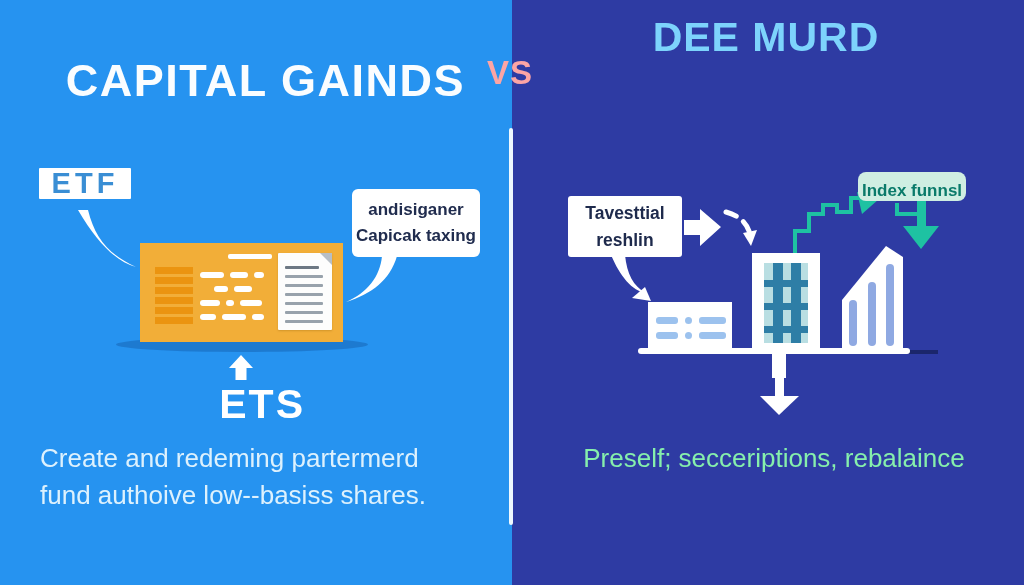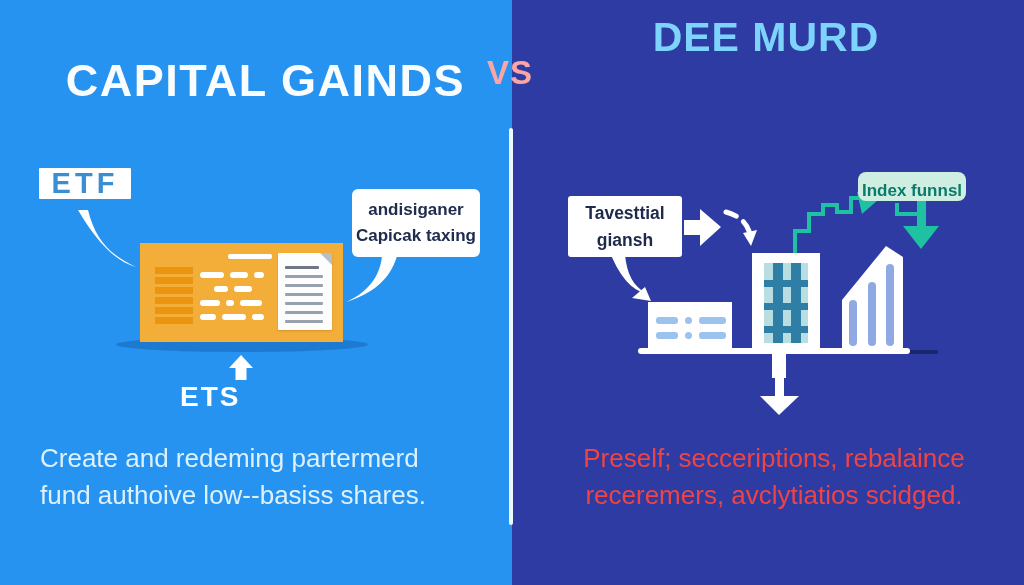--- a/index.html
+++ b/index.html
@@ -50,22 +50,22 @@
   }
   .doc-corner{
     position:absolute;right:0;top:0;width:0;height:0;
     border-left:12px solid transparent;border-top:12px solid #b7bec6;
   }
   .doc-lines{position:absolute;left:7px;top:13px;display:flex;flex-direction:column;gap:6px;}
   .doc-line{width:38px;height:3px;background:#98a2ac;border-radius:1px;}
   .doc-line.first{background:#6d7884;width:34px;}
 
   .ets-label{
-    position:absolute;left:180px;top:381px;width:125px;text-align:left;
-    font-size:28px;font-weight:800;color:#ffffff;letter-spacing:2px;
+    position:absolute;left:180px;top:381px;width:125px;text-align:right;
+    font-size:41px;font-weight:800;color:#ffffff;letter-spacing:2px;
   }
   .desc-left{
     position:absolute;left:40px;top:440px;width:410px;text-align:left;
     font-size:26px;font-weight:500;color:#ddf1fd;line-height:1.42;white-space:nowrap;
   }
 
   .speech-right{
     position:absolute;left:352px;top:189px;width:128px;height:68px;background:#ffffff;border-radius:6px;
     display:flex;flex-direction:column;align-items:center;justify-content:center;
     font-size:17px;font-weight:600;color:#202c4e;line-height:1.55;z-index:3;text-align:center;
@@ -88,21 +88,21 @@
   .b1-dot{width:7px;height:7px;background:#9cc2ee;border-radius:50%;}
   .building2{position:absolute;left:752px;top:253px;width:68px;height:99px;background:#ffffff;z-index:2;}
   .window{position:absolute;left:12px;top:10px;width:44px;height:80px;background:#b9dee2;overflow:hidden;}
   .vstripe{position:absolute;top:0;width:10px;height:80px;background:#2e7ea6;}
   .hstripe{position:absolute;left:0;width:44px;height:7px;background:#2e7ea6;}
   .ground{position:absolute;left:638px;top:348px;width:272px;height:6px;background:#ffffff;border-radius:3px;z-index:2;}
   .ground-shadow{position:absolute;left:908px;top:350px;width:30px;height:4px;background:rgba(12,22,64,0.55);}
   .door{position:absolute;left:772px;top:354px;width:14px;height:24px;background:#ffffff;}
   .desc-right{
     position:absolute;left:534px;top:440px;width:480px;text-align:center;
-    font-size:26px;font-weight:500;color:#ef4444;line-height:1.42;white-space:nowrap;
+    font-size:26px;font-weight:500;color:#86efac;line-height:1.42;white-space:nowrap;
   }
 </style>
 </head>
 <body>
 
 <div class="canvas">
   <div class="panel-left"></div>
   <div class="panel-right"></div>
   <div class="divider"></div>
 
@@ -200,21 +200,21 @@
 
   <div class="ets-label">ETS</div>
 
   <div class="desc-left">
     <div>Create and redeming partermerd</div>
     <div>fund authoive low--basiss shares.</div>
   </div>
 
   <div class="tavest-bubble">
     <span>Tavesttial</span>
-    <span>giansh</span>
+    <span>reshlin</span>
   </div>
 
   <div class="index-tag">
     <span>Index funnsl</span>
   </div>
 
   <div class="building1">
     <div class="b1-row" style="top:15px">
       <div class="b1-bar" style="width:22px"></div>
         <div class="b1-dot"></div>
@@ -236,15 +236,14 @@
       <div class="hstripe" style="top:63px"></div>
     </div>
   </div>
 
   <div class="ground"></div>
   <div class="ground-shadow"></div>
   <div class="door"></div>
 
   <div class="desc-right">
     <div>Preself; secceriptions, rebalaince</div>
-    <div>receremers, avclytiatios scidged.</div>
   </div>
 </div>
 
 </body></html>

